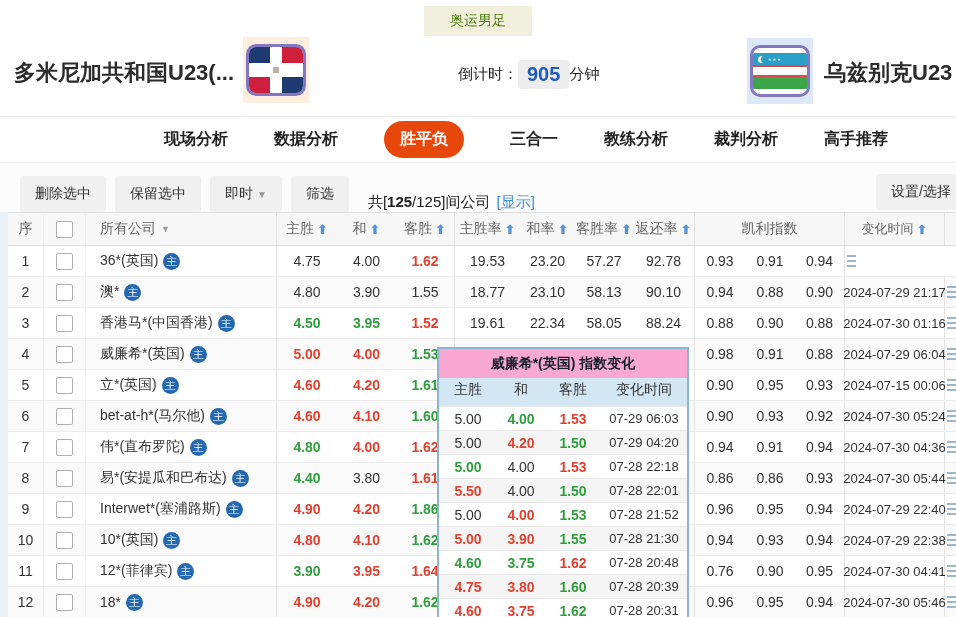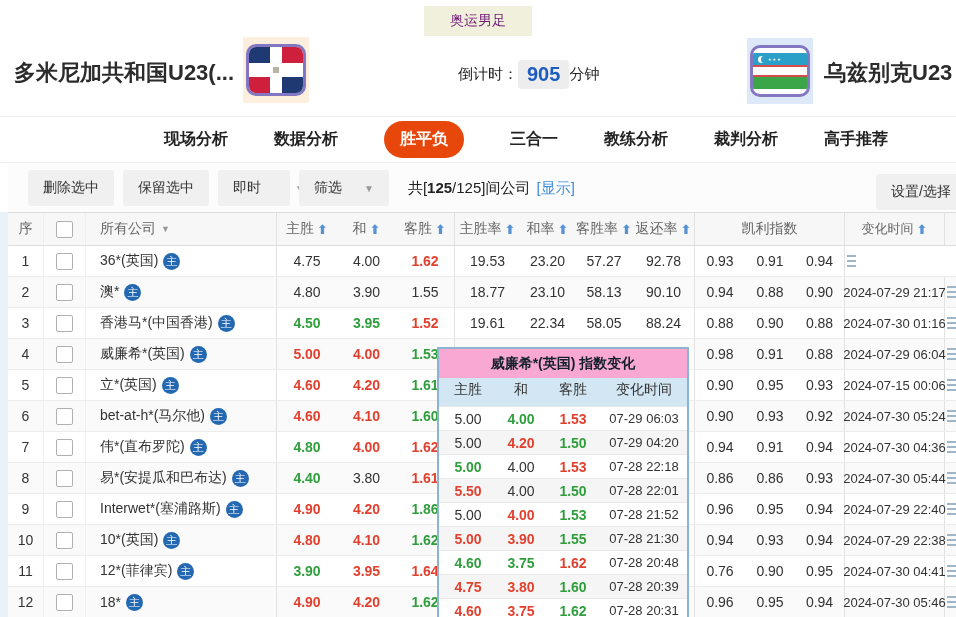--- a/index.html
+++ b/index.html
@@ -2,21 +2,21 @@
 <html><head>
 <meta charset="utf-8">
 <style>
   html,body{margin:0;padding:0}
   body{
     width:956px;height:617px;overflow:hidden;position:relative;
     background:#fff;font-family:"Liberation Sans","DejaVu Sans",sans-serif;color:#333;
   }
   
   .top-center{position:absolute;top:6px;left:0;right:0;display:flex;justify-content:center;gap:2px;align-items:stretch}
-  .league-badge{background:#f0f0dc;color:#701a75;font-size:14px;padding:6px 26px;display:flex;align-items:center}
+  .league-badge{background:#f0f0dc;color:#4d7c0f;font-size:14px;padding:6px 26px;display:flex;align-items:center}
   .kickoff-chip{background:#f1f1f1;color:#1c1c1c;font-size:14px;font-weight:bold;padding:6px 16px;display:flex;align-items:center;gap:6px}
   .team-name{position:absolute;font-size:22px;font-weight:bold;color:#2b2b2b;white-space:nowrap}
   .team-home-name{left:14px;top:58px}
   .team-away-name{left:824px;top:58px}
   .flag-box{position:absolute;width:66px;height:66px;display:flex;align-items:center;justify-content:center}
   .flag-box-home{left:243px;top:37px;background:#fdeedd}
   .flag-box-away{left:747px;top:38px;background:#dde9f9}
   .flag{width:54px;height:46px;border:3px solid #8377c2;border-radius:10px;background:#fff;overflow:hidden;position:relative;box-sizing:content-box}
   
   .dr-q{position:absolute;width:21px;height:16px}
@@ -35,24 +35,24 @@
   .uz-moon{position:absolute;left:5px;top:8px;width:7px;height:7px;border-radius:50%;background:#fff}
   .uz-moon-cut{position:absolute;left:8px;top:8px;width:6px;height:7px;border-radius:50%;background:#2aa0c8}
   .uz-stars{position:absolute;left:15px;top:9px;font-size:4px;color:#fff;letter-spacing:1px}
   .countdown{position:absolute;left:458px;top:60px;display:flex;align-items:center;gap:0;font-size:15px;color:#222}
   .countdown-value{background:#ededed;border-radius:4px;padding:3px 9px;color:#1d5bbf;font-size:20px;font-weight:bold}
   
   .tabs{position:absolute;top:116px;left:0;right:0;height:47px;background:#fff;border-top:1px solid #eee;border-bottom:1px solid #ececec;display:flex;align-items:center;justify-content:center;gap:46px;padding-left:96px;box-sizing:border-box}
   .tab{font-size:16px;font-weight:bold;color:#222;cursor:pointer;white-space:nowrap}
   .tab.active{background:#e8470b;color:#fff;padding:8px 16px;border-radius:19px}
   
-  .toolbar{position:absolute;top:164px;left:8px;right:0;height:48px;background:#fcfcfc;border-bottom:1px solid #e9e9e9;display:flex;align-items:center}
+  .toolbar{position:absolute;top:164px;left:0;right:0;height:48px;background:#fcfcfc;border-bottom:1px solid #e9e9e9;display:flex;align-items:flex-end}
   .btn{background:#f0f0f0;border:none;border-radius:3px;padding:9px 15px;font-size:14px;color:#333;margin-right:9px;cursor:pointer;font-family:inherit;white-space:nowrap}
   .btn:first-child{margin-left:20px}
-  .dropdown{display:inline-flex;align-items:center;justify-content:space-between;gap:34px}
+  .dropdown{display:inline-flex;align-items:center;justify-content:space-between;gap:2px}
   .caret{color:#999;font-size:10px}
   .count-text{margin-left:10px;font-size:15px;color:#222;white-space:nowrap}
   .count-bold{font-weight:bold}
   .show-link{color:#3e8ddd;margin-left:6px;font-size:15px;text-decoration:none;cursor:pointer}
   .settings-btn{position:absolute;right:-10px;top:10px;margin:0}
   
   .left-strip{position:absolute;left:0;top:212px;width:8px;bottom:0;background:#e9f2f9}
   .odds-table{position:absolute;top:212px;left:8px;width:948px;bottom:0;background:#fff;border-top:1px solid #ddd}
   .thead{display:flex;height:33px;align-items:center;background:#f7f7f7;border-bottom:1px solid #ddd;color:#666;font-size:14px;box-sizing:border-box}
   .c{display:flex;align-items:center;justify-content:center;height:100%;box-sizing:border-box;white-space:nowrap}

